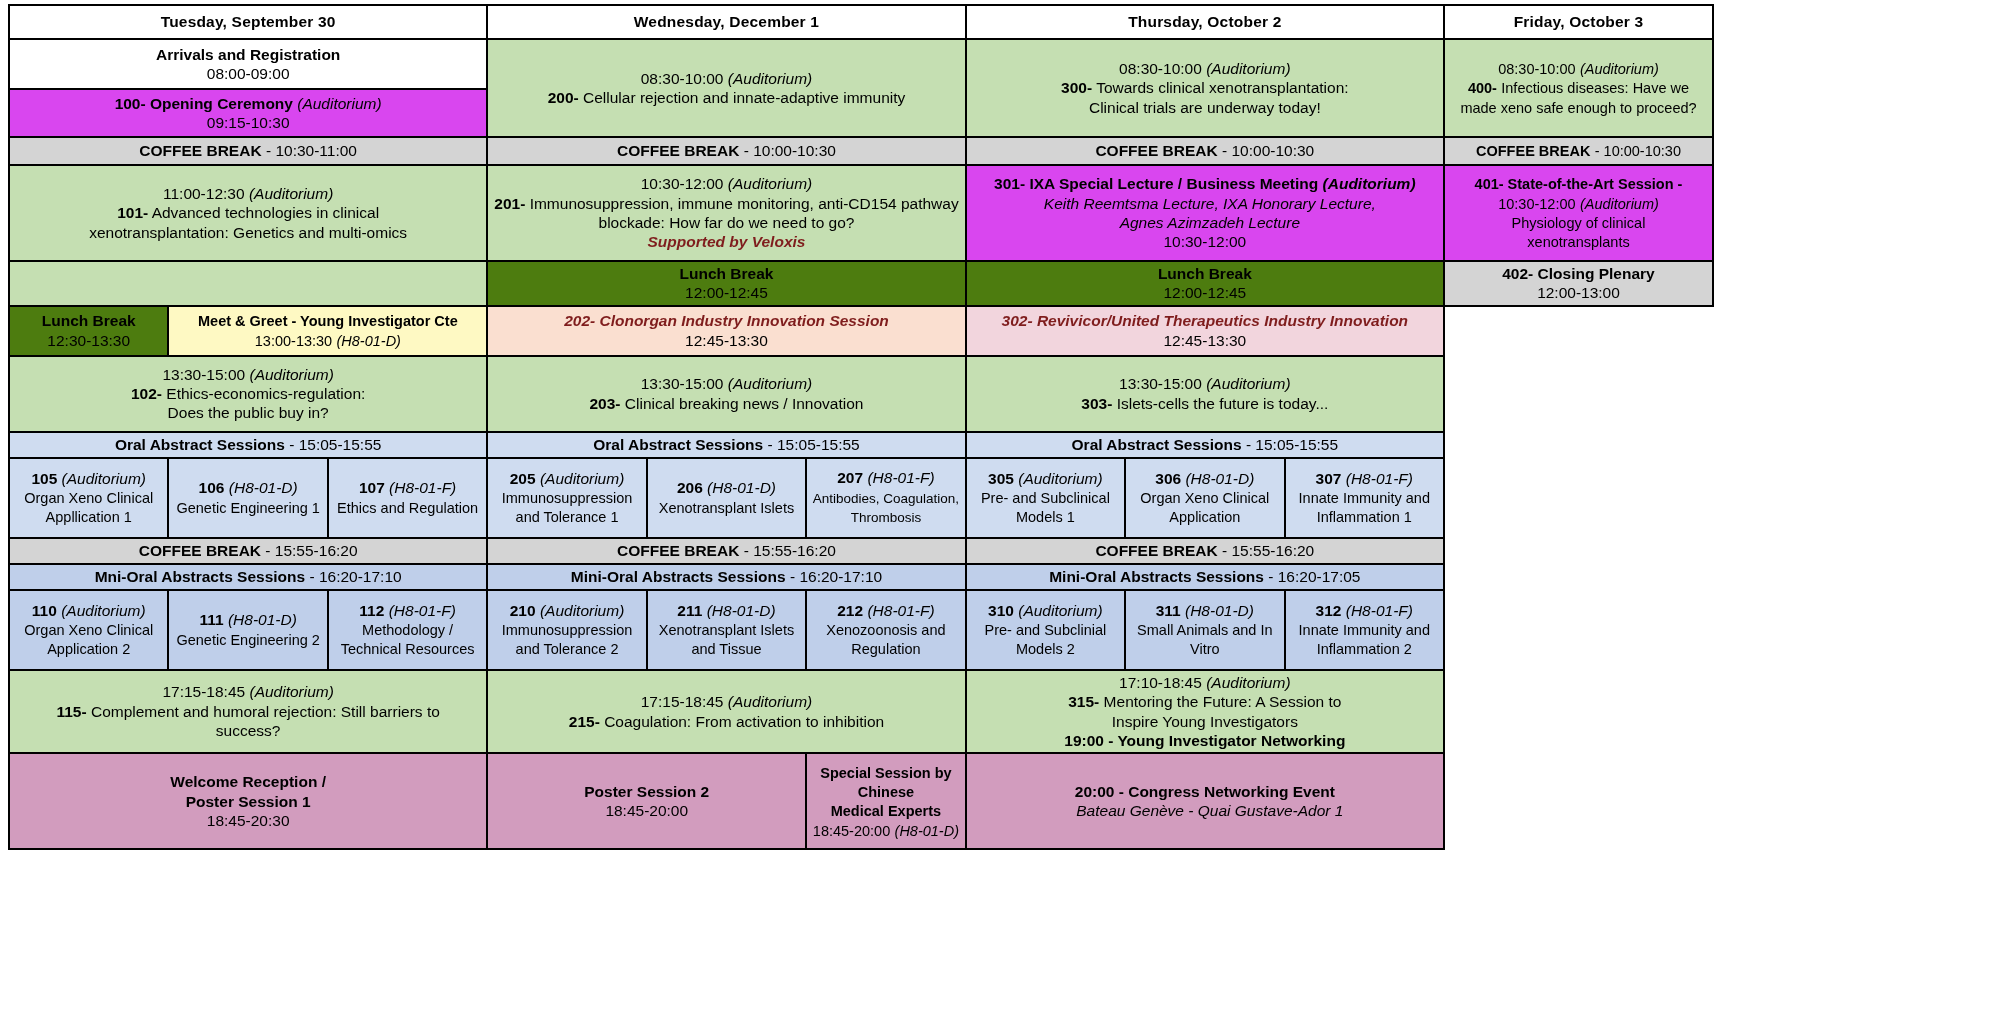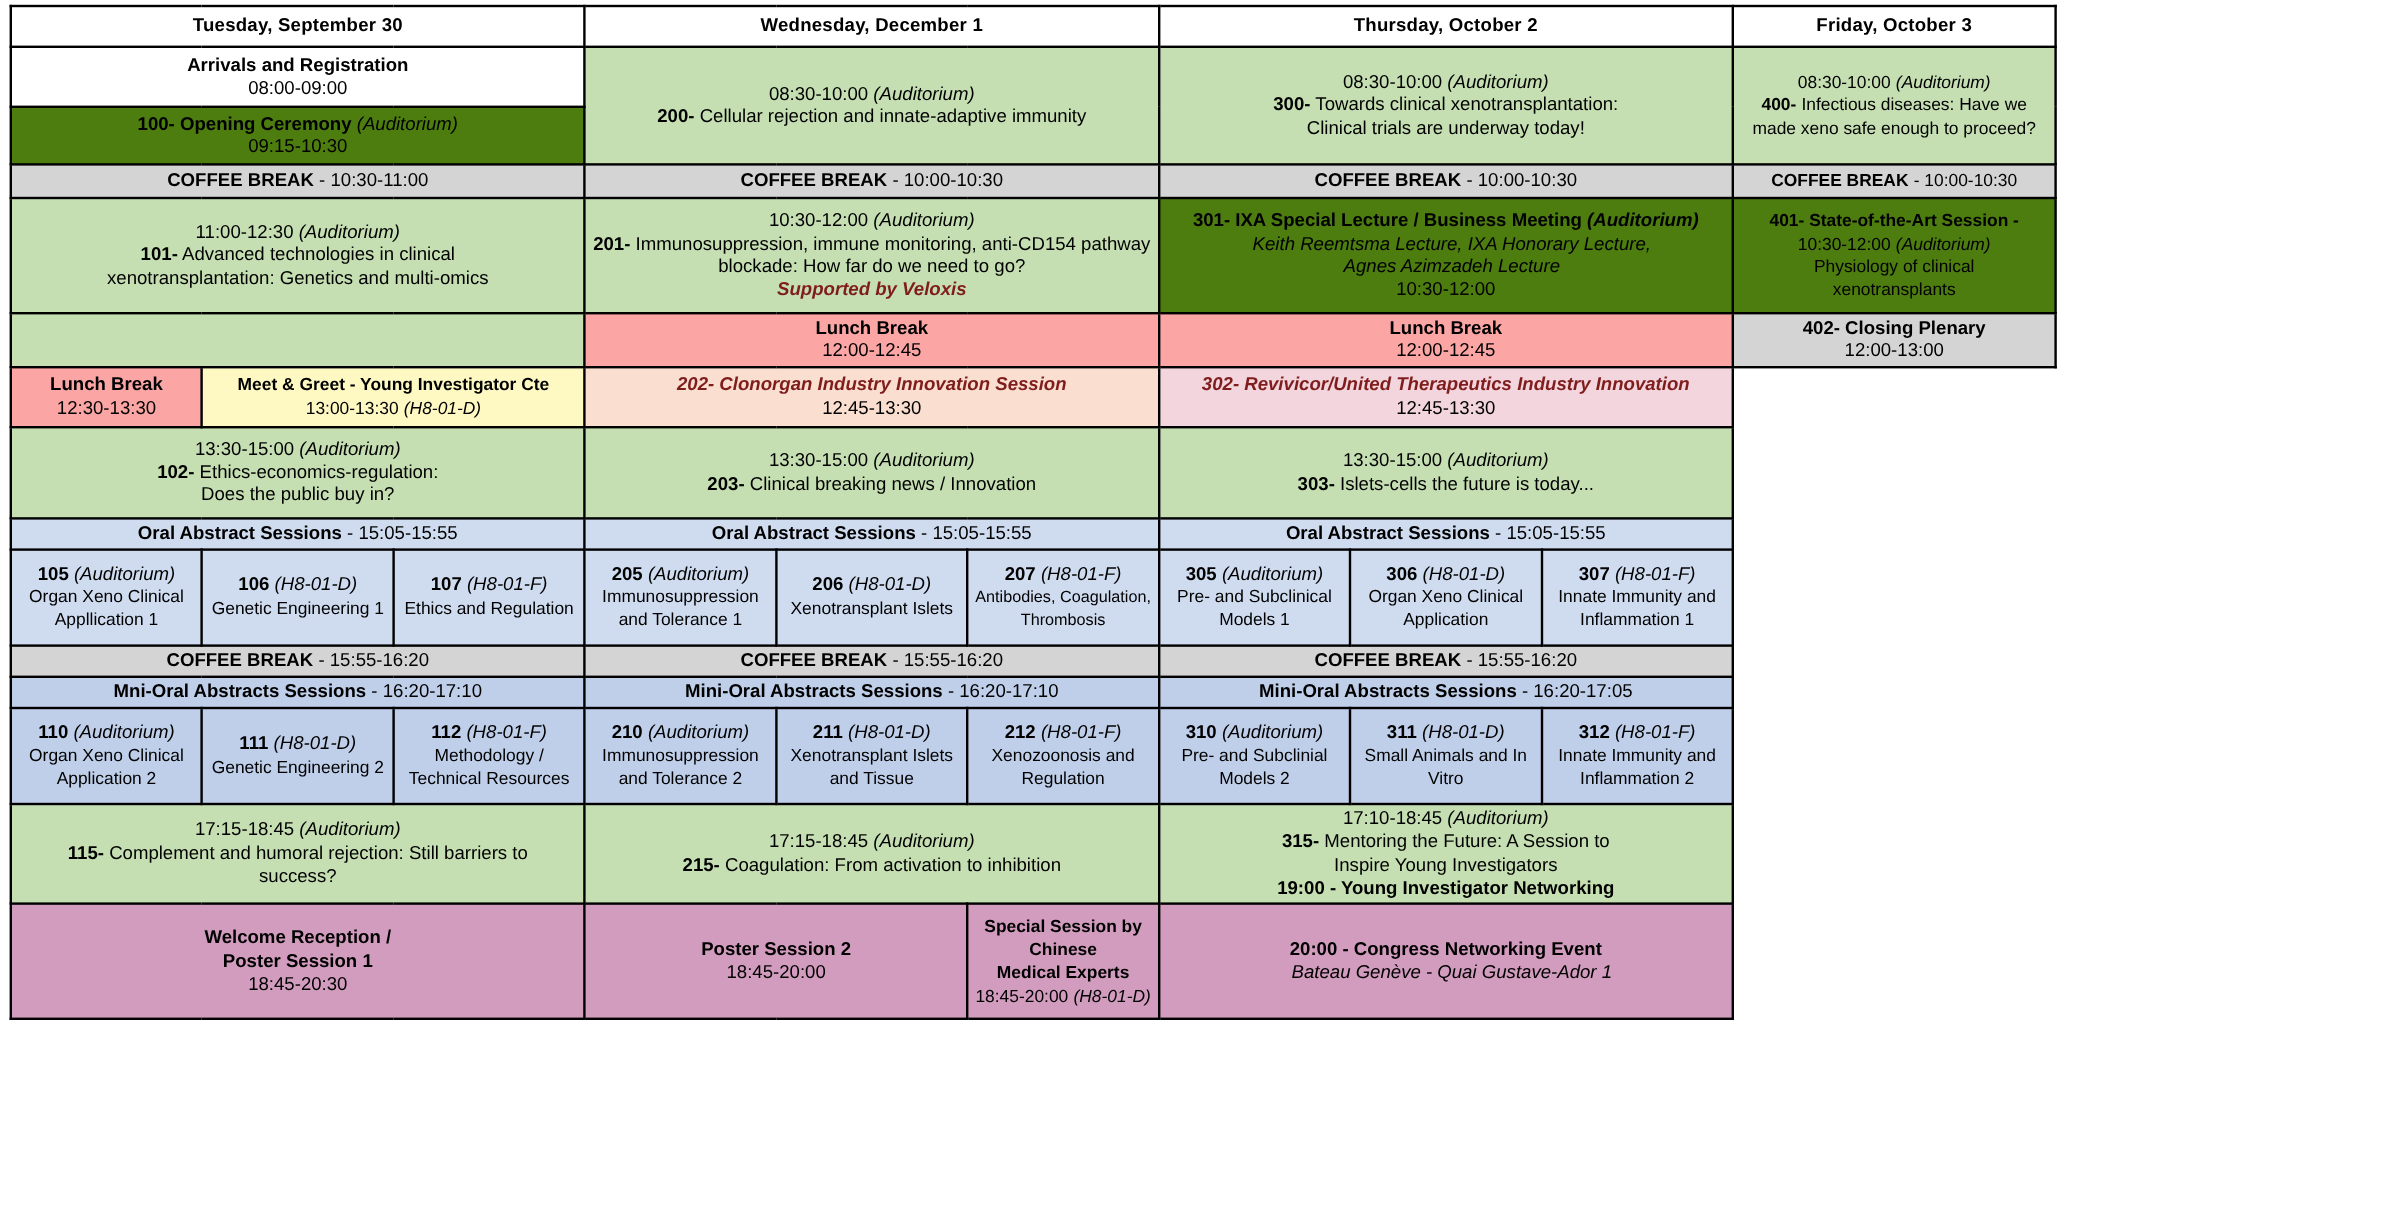--- a/index.html
+++ b/index.html
@@ -34,22 +34,22 @@
     font-size: 21px;
     font-weight: bold;
     background: #ffffff;
     height: 34px;
     letter-spacing: .2px;
   }
   
   .c-white  { background: #ffffff; }
   .c-green  { background: #c5dfb2; }
   .c-grey   { background: #d4d4d4; }
-  .c-orange { background: #4d7c0f; }
-  .c-yellow { background: #fca5a5; }
+  .c-orange { background: #d946ef; }
+  .c-yellow { background: #4d7c0f; }
   .c-pink   { background: #fef9c3; }
   .c-blue   { background: #cfdcf0; }
   .c-blue2  { background: #bfcfea; }
   .c-peach  { background: #fadfd0; }
   .c-mauve  { background: #d29cbe; }
   .c-rose   { background: #f2d5dd; }
 
   .code { font-weight: bold; }
   .ital { font-style: italic; margin-left: 10px; }
   .purple { color: #7f1d1d; font-weight: bold; font-style: italic; }

